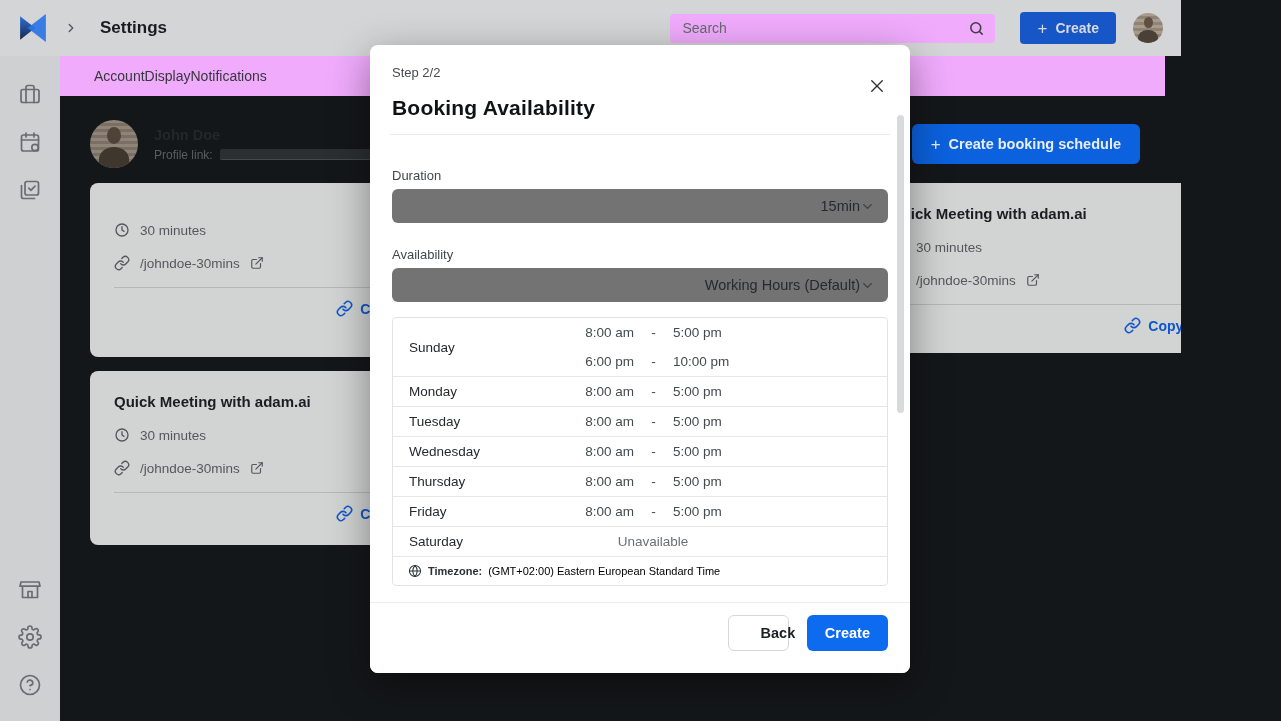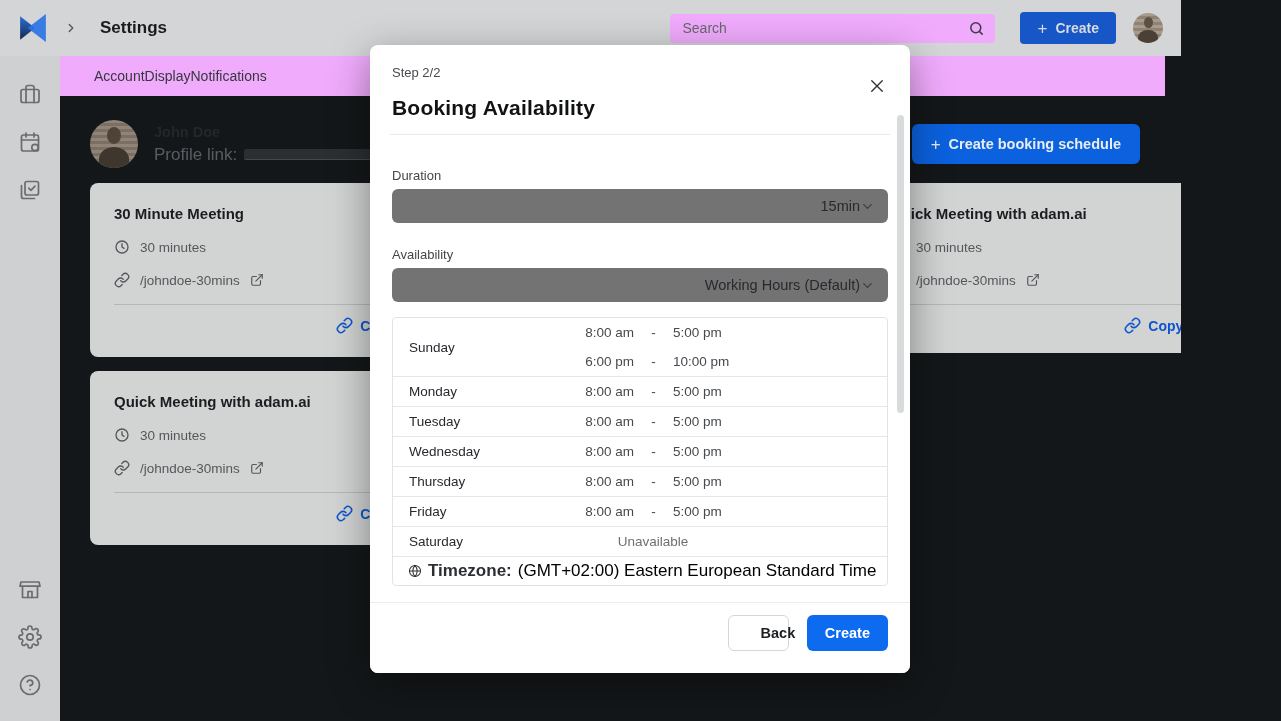--- a/index.html
+++ b/index.html
@@ -44,21 +44,21 @@
             display:flex; align-items:center; padding-left:34px; z-index:1; }
   .tab { font-size:14px; color:#35383c; cursor:pointer; white-space:nowrap; }
 
   
   .content { position:absolute; top:96px; left:60px; right:0; bottom:0; background:#141719; z-index:1; }
   .profile-row { position:absolute; top:24px; left:30px; right:41px; height:48px;
                  display:flex; align-items:center; }
   .avatar-profile { width:48px; height:48px; flex:0 0 48px; filter:brightness(.85); }
   .p-meta { margin-left:16px; }
   .p-name { font-size:14.5px; font-weight:600; color:#24272a; margin-bottom:5px; }
-  .p-linkrow { display:flex; align-items:center; font-size:17px; color:#595d61; gap:7px; }
+  .p-linkrow { display:flex; align-items:center; font-size:12px; color:#595d61; gap:7px; }
   .smudge { display:inline-block; height:11px; background:#2b2f32; border-bottom:1px solid #45494d;
             border-radius:2px; }
   .smudge-link { width:178px; cursor:pointer; }
   .ext-dim { color:#4a4e52; display:inline-flex; }
   .p-actions { margin-left:auto; display:flex; align-items:center; gap:16px; }
   .btn-feature { height:36px; width:105px; border-radius:6px; border:1px solid #a9aaac;
                  background:transparent; gap:9px; }
   .btn-feature .smudge { width:46px; height:10px; border-bottom:none; background:#222528; }
   .gear-dim { color:#3c4043; display:inline-flex; }
   .btn-schedule { height:40px; padding:0 19px; border-radius:6px; background:#0b61de;
@@ -103,21 +103,21 @@
   .t-table { margin-top:15px; border:1px solid #e2e3e5; border-radius:4px; overflow:hidden; }
   .t-row { display:flex; align-items:center; }
   .t-row + .t-row { border-top:1px solid #e6e7e9; }
   .t-day { width:185px; padding-left:16px; font-size:13.5px; color:#26292d; align-self:center; }
   .t-times { display:flex; flex-direction:column; }
   .t-line { display:flex; align-items:center; height:29px; font-size:13.5px; color:#464a4e; }
   .t-start { width:56px; text-align:right; }
   .t-dash { width:39px; text-align:center; }
   .t-status { width:150px; text-align:center; font-size:13.5px; color:#6b7074; }
   .t-tz { display:flex; align-items:center; height:29px; padding-left:15px; gap:6px;
-          font-size:17px; }
+          font-size:11px; }
   .tz-icon { color:#2e3236; display:inline-flex; }
   .tz-label { font-weight:700; color:#2b2e32; }
   .tz-value { color:#000000; }
 
   .m-footer { position:absolute; left:0; right:0; bottom:0; border-top:1px solid #ececee;
               padding:12px 22px 22px; display:flex; justify-content:flex-end; gap:18px;
               background:#fff; border-radius:0 0 8px 8px; }
   .btn-back { height:36px; width:61px; background:#fff; border:1px solid #d6d7d9; border-radius:6px;
               font-size:14.5px; font-weight:600; color:#1c1f23; }
   .btn-mcreate { height:36px; padding:0 18px; background:#0d6bf0; border-radius:6px;
@@ -248,23 +248,20 @@
           <span class="smudge"></span>
         </button>
         <button class="btn btn-schedule">
           <span class="plus-glyph">+</span>
           <span>Create booking schedule</span>
         </button>
       </div>
     </div>
 
     <section class="card card-1">
-      <div class="card-head">
-        <div class="card-title">30 Minute Meeting</div>
-      </div>
       <div class="card-meta">
         <span class="mi">
           <svg width="16" height="16" viewBox="0 0 24 24" fill="none" stroke="currentColor" stroke-width="2" stroke-linecap="round">
               <circle cx="12" cy="12" r="9"></circle>
               <polyline points="12 7 12 12 15 14"></polyline>
             </svg>
         </span>
         <span>30 minutes</span>
       </div>
       <div class="card-meta card-link">

